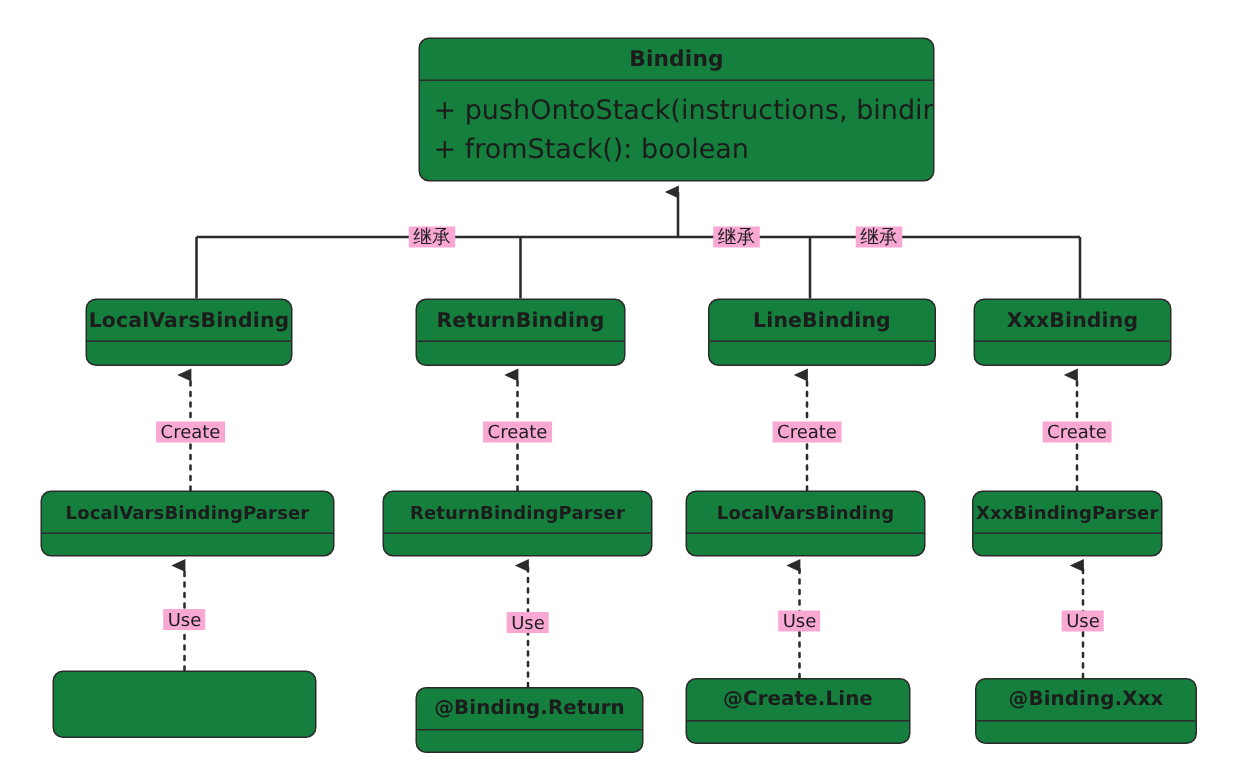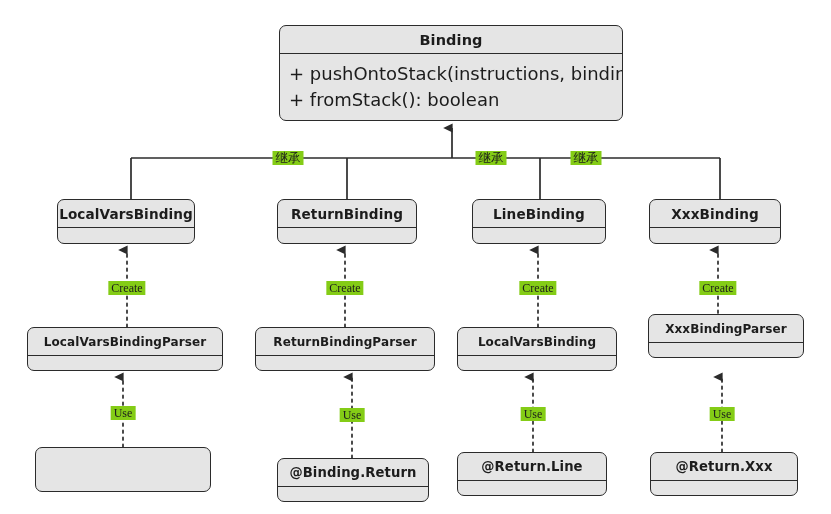--- a/index.html
+++ b/index.html
@@ -22,21 +22,21 @@
     top: 0;
     width: 831px;
     height: 514px;
     pointer-events: none;
   }
   .uml-box {
     position: absolute;
     box-sizing: border-box;
     border: 1.6px solid #2b2b2b;
     border-radius: 7px;
-    background: #e5e5e5;
+    background: #15803d;
     display: flex;
     flex-direction: column;
     overflow: hidden;
   }
   .uml-title {
     flex: 0 0 auto;
     display: flex;
     align-items: center;
     justify-content: center;
     font-weight: bold;
@@ -67,28 +67,27 @@
   .sub-box .uml-body { min-height: 14px; }
 
   .parser-box .uml-title { font-size: 12px; height: 28px; text-align: right; }
   .parser-box .uml-body { min-height: 14px; }
 
   .anno-box .uml-title { font-size: 13.2px; height: 28px; }
   .anno-box .uml-body { min-height: 14px; }
 
   .edge-label {
     position: absolute;
-    background: #84cc16;
+    background: #f9a8d4;
     color: #1c1c1c;
     font-size: 12px;
     line-height: 14px;
     padding: 0 3px;
     white-space: nowrap;
     transform: translate(-50%, -50%);
-    font-family: Liberation Serif, serif;
   }
   .edge-label.cjk { font-size: 12.5px; }
 </style>
 </head>
 <body>
 
 <div id="canvas">
 
   <svg id="wires" viewBox="0 0 831 514" xmlns="http://www.w3.org/2000/svg">
     <defs>
@@ -133,21 +132,21 @@
   <div class="uml-box sub-box" style="left:57px; top:199px; width:138px; height:45px;">
     <div class="uml-title">LocalVarsBinding</div>
     <div class="uml-body"></div>
   </div>
 
   <div class="uml-box sub-box" style="left:277px; top:199px; width:140px; height:45px;justify-content:space-between;">
     <div class="uml-title">ReturnBinding</div>
     <div class="uml-body"></div>
   </div>
 
-  <div class="uml-box sub-box" style="left:472px; top:199px; width:134px; height:45px;">
+  <div class="uml-box sub-box" style="left:472px; top:199px; width:152px; height:45px;">
     <div class="uml-title">LineBinding</div>
     <div class="uml-body"></div>
   </div>
 
   <div class="uml-box sub-box abstract" style="left:649px; top:199px; width:132px; height:45px;">
     <div class="uml-title">XxxBinding</div>
     <div class="uml-body"></div>
   </div>
 
   <div class="uml-box parser-box" style="left:27px; top:327px; width:196px; height:44px;">
@@ -158,41 +157,41 @@
   <div class="uml-box parser-box" style="left:255px; top:327px; width:180px; height:44px;gap:35px;">
     <div class="uml-title">ReturnBindingParser</div>
     <div class="uml-body"></div>
   </div>
 
   <div class="uml-box parser-box" style="left:457px; top:327px; width:160px; height:44px;">
     <div class="uml-title">LocalVarsBinding</div>
     <div class="uml-body"></div>
   </div>
 
-  <div class="uml-box parser-box" style="left:648px; top:314px; width:156px; height:44px;gap:35px;">
+  <div class="uml-box parser-box" style="left:648px; top:327px; width:127px; height:44px;gap:35px;">
     <div class="uml-title">XxxBindingParser</div>
     <div class="uml-body"></div>
   </div>
 
   <div class="uml-box anno-box" style="left:35px; top:447px; width:176px; height:45px;">
     <div class="uml-body"></div>
   </div>
 
   <div class="uml-box anno-box" style="left:277px; top:458px; width:152px; height:44px;justify-content:center;">
     <div class="uml-title">@Binding.Return</div>
     <div class="uml-body"></div>
   </div>
 
   <div class="uml-box anno-box" style="left:457px; top:452px; width:150px; height:44px;">
-    <div class="uml-title">@Return.Line</div>
+    <div class="uml-title">@Create.Line</div>
     <div class="uml-body"></div>
   </div>
 
   <div class="uml-box anno-box" style="left:650px; top:452px; width:148px; height:44px;">
-    <div class="uml-title">@Return.Xxx</div>
+    <div class="uml-title">@Binding.Xxx</div>
     <div class="uml-body"></div>
   </div>
 
   <div class="edge-label cjk" style="left:288px; top:158px;">继承</div>
   <div class="edge-label cjk" style="left:491px; top:158px;">继承</div>
   <div class="edge-label cjk" style="left:586px; top:158px;">继承</div>
 
   <div class="edge-label" style="left:127px; top:288px;">Create</div>
   <div class="edge-label" style="left:345px; top:288px;">Create</div>
   <div class="edge-label" style="left:538px; top:288px;">Create</div>

